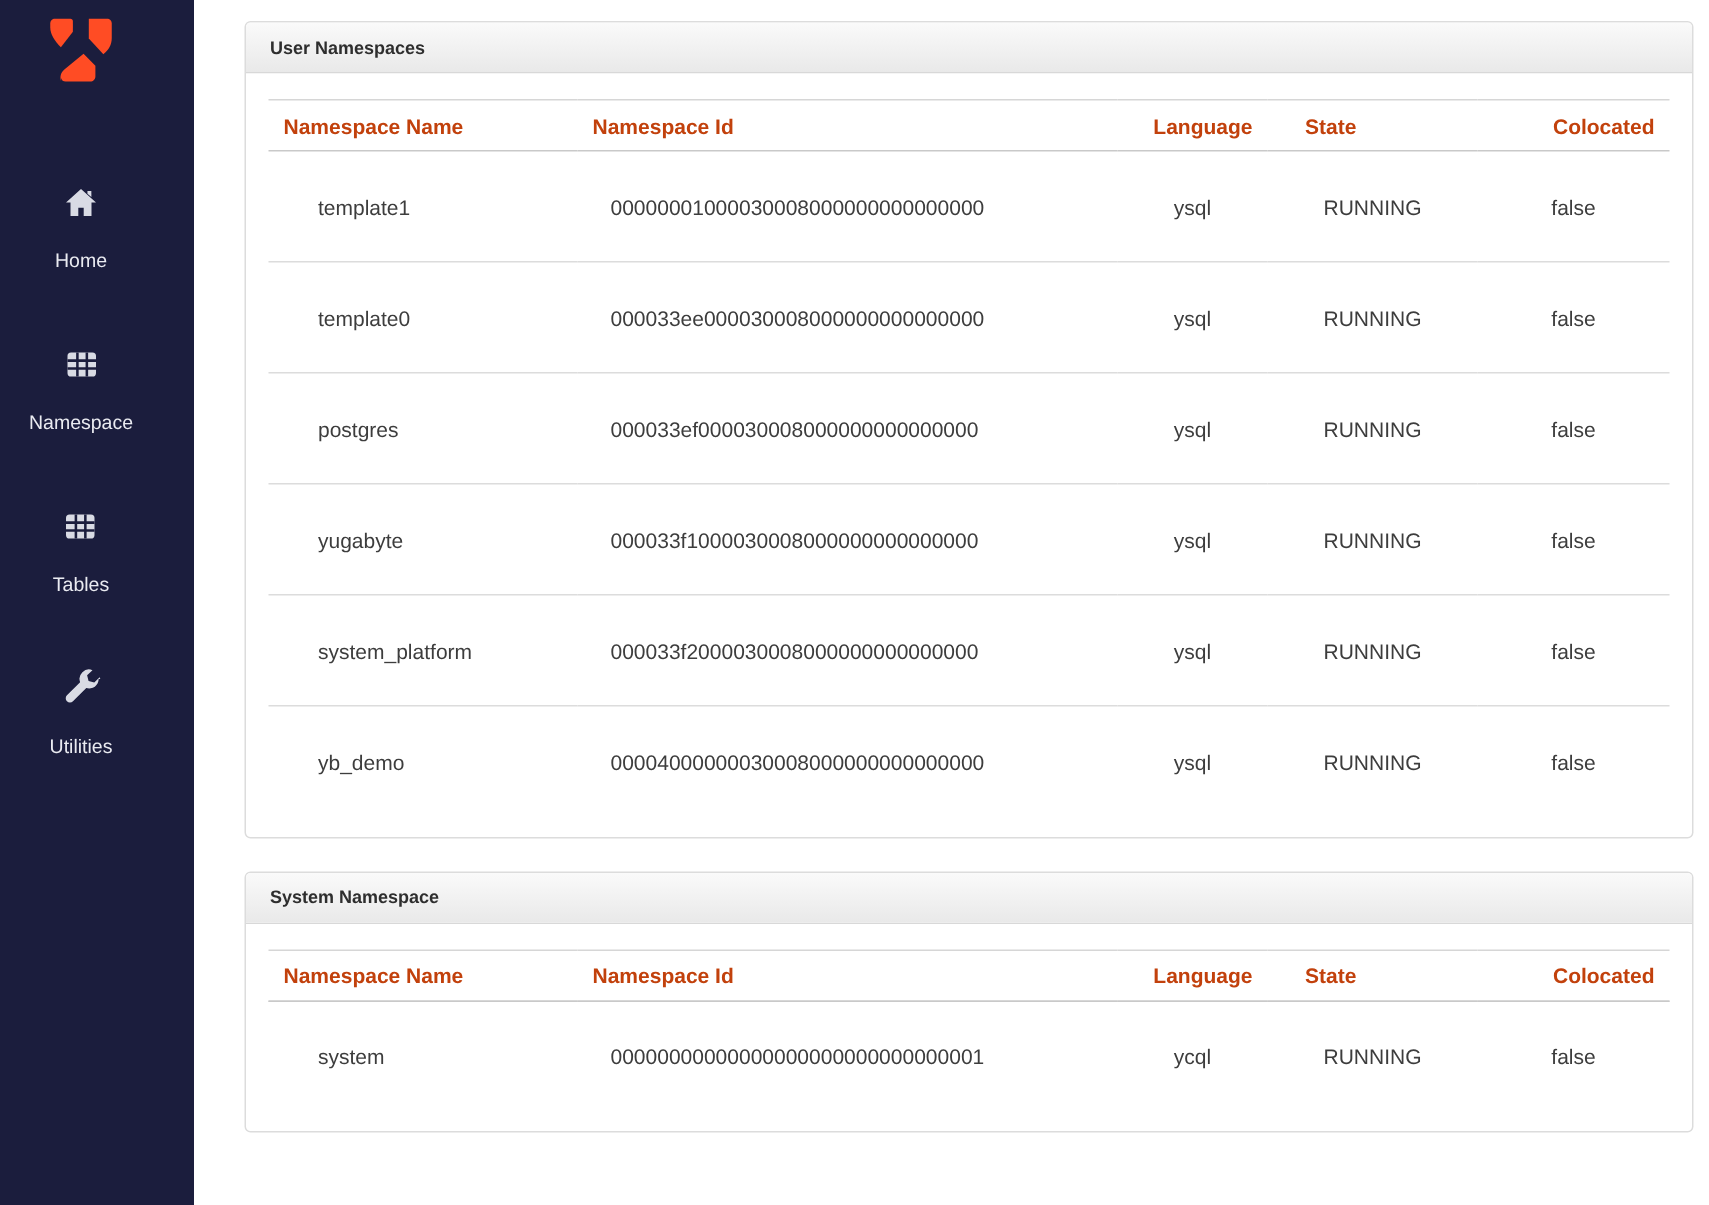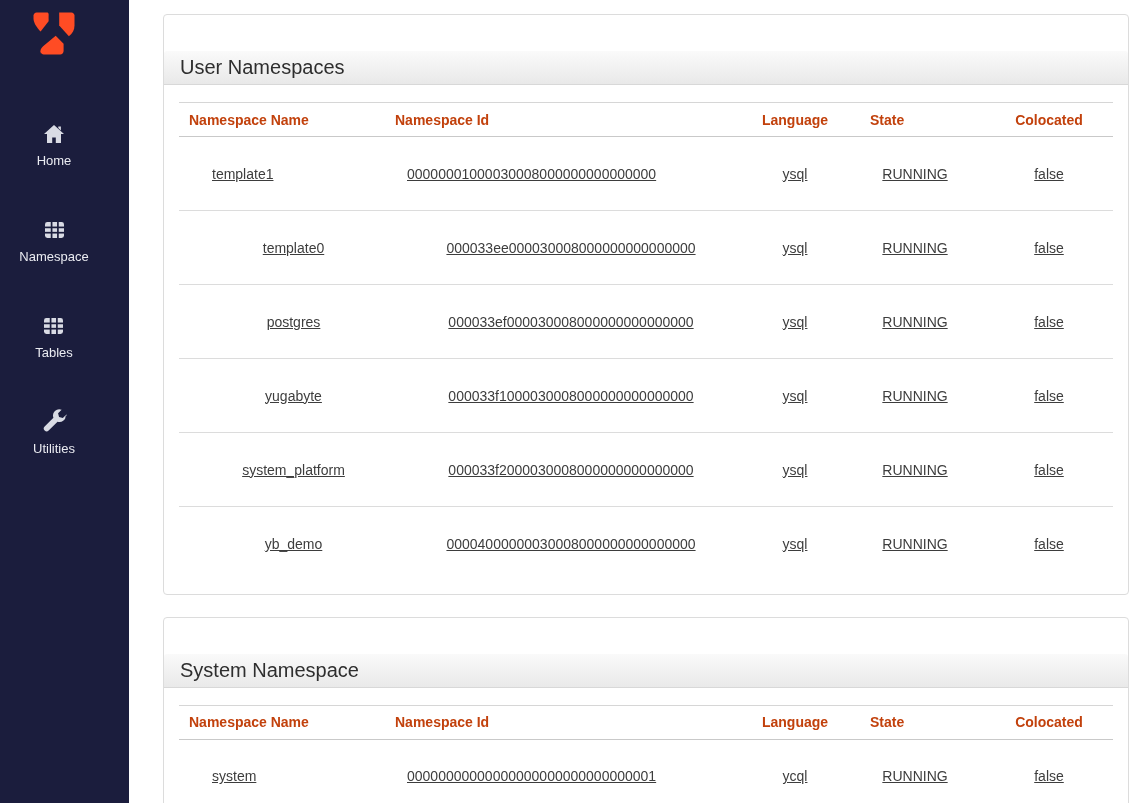--- a/index.html
+++ b/index.html
@@ -10,48 +10,48 @@
   }
   
   .sidebar {
     position: fixed; left: 0; top: 0;
     width: 129px; height: 803px;
     background: var(--sidebar-bg, #1b1d3d);
   }
   .side-inner { width: 108px; display: flex; flex-direction: column; align-items: center; }
   .logo { margin-top: 11px; color: var(--brand-orange, #ff4c24); cursor: pointer; }
   .nav { margin-top: 60px; display: flex; flex-direction: column; align-items: center; gap: 49px; width: 100%; }
-  .nav-item { display: flex; flex-direction: column; align-items: center; gap: 6px; cursor: pointer; text-decoration: none; }
+  .nav-item { display: flex; flex-direction: column; align-items: center; gap: 18px; cursor: pointer; text-decoration: none; }
   .icon { color: #d9dbe4; height: 26px; display: flex; align-items: center; justify-content: center; }
   .cut-s { stroke: var(--sidebar-bg, #1b1d3d); }
   .cut-f { fill: var(--sidebar-bg, #1b1d3d); }
   .nav-label { color: #eaebf1; font-size: 13px; white-space: nowrap; }
   
   .main { margin-left: 163px; margin-right: 10px; padding-top: 14px; }
   .panel { border: 1px solid #dcdcdc; border-radius: 4px; background: #fff; margin-bottom: 22px; }
   .panel-heading {
     height: 34px; padding: 0 16px;
     display: flex; align-items: center;
     background: linear-gradient(#fafafa, #e9e9e9);
     border-bottom: 1px solid #d8d8d8;
     border-radius: 3px 3px 0 0;
-    font-size: 20px; font-weight: normal; color: #2e2e2e; margin-top: 36px;
+    font-size: 12px; font-weight: bold; color: #2e2e2e;
   }
   .panel-body { padding: 17px 15px 13px; }
   table { width: 100%; border-collapse: collapse; table-layout: fixed; font-size: 14px; color: #3d3d3d; }
   col.w-name { width: 206px; } col.w-id { width: 360px; } col.w-lang { width: 100px; }
   col.w-state { width: 140px; } col.w-coloc { width: 128px; }
   thead th {
     height: 34px; vertical-align: middle; text-align: left;
     padding: 0 10px; font-size: 14px; font-weight: bold; color: #c2410c;
     border-top: 1px solid #d6d6d6; border-bottom: 1px solid #c9c9c9;
   }
-  tbody td { height: 74px; vertical-align: middle; padding: 0 10px; text-decoration: underline; }
-  tbody tr + tr td { border-top: 1px solid #dcdcdc; text-align: center; }
-  th.c-lang, th.c-coloc { text-align: center; }
+  tbody td { height: 74px; vertical-align: middle; padding: 0 10px; }
+  tbody tr + tr td { border-top: 1px solid #dcdcdc; }
+  th.c-lang, th.c-coloc { text-align: right; }
   th.c-state { padding-left: 25px; }
   td.c-name { padding-left: 33px; }
   td.c-id { padding-left: 22px; }
   td.c-lang, td.c-state, td.c-coloc { text-align: center; margin-top: 16px; }
 </style>
 </head>
 <body>
 
 <aside class="sidebar">
   <div class="side-inner">

